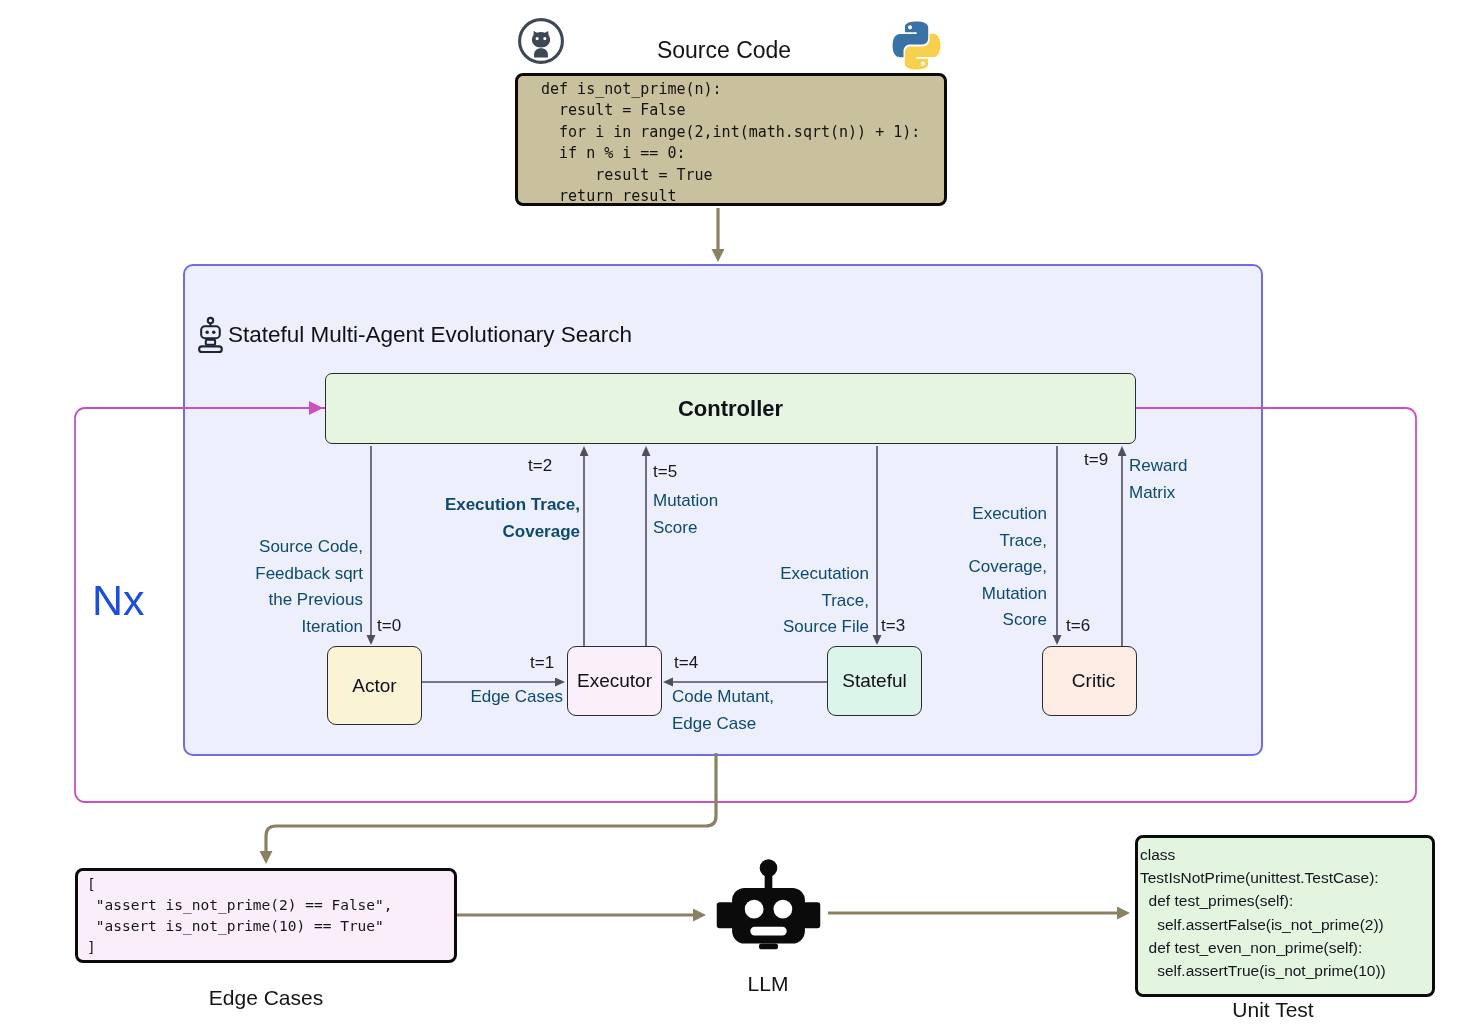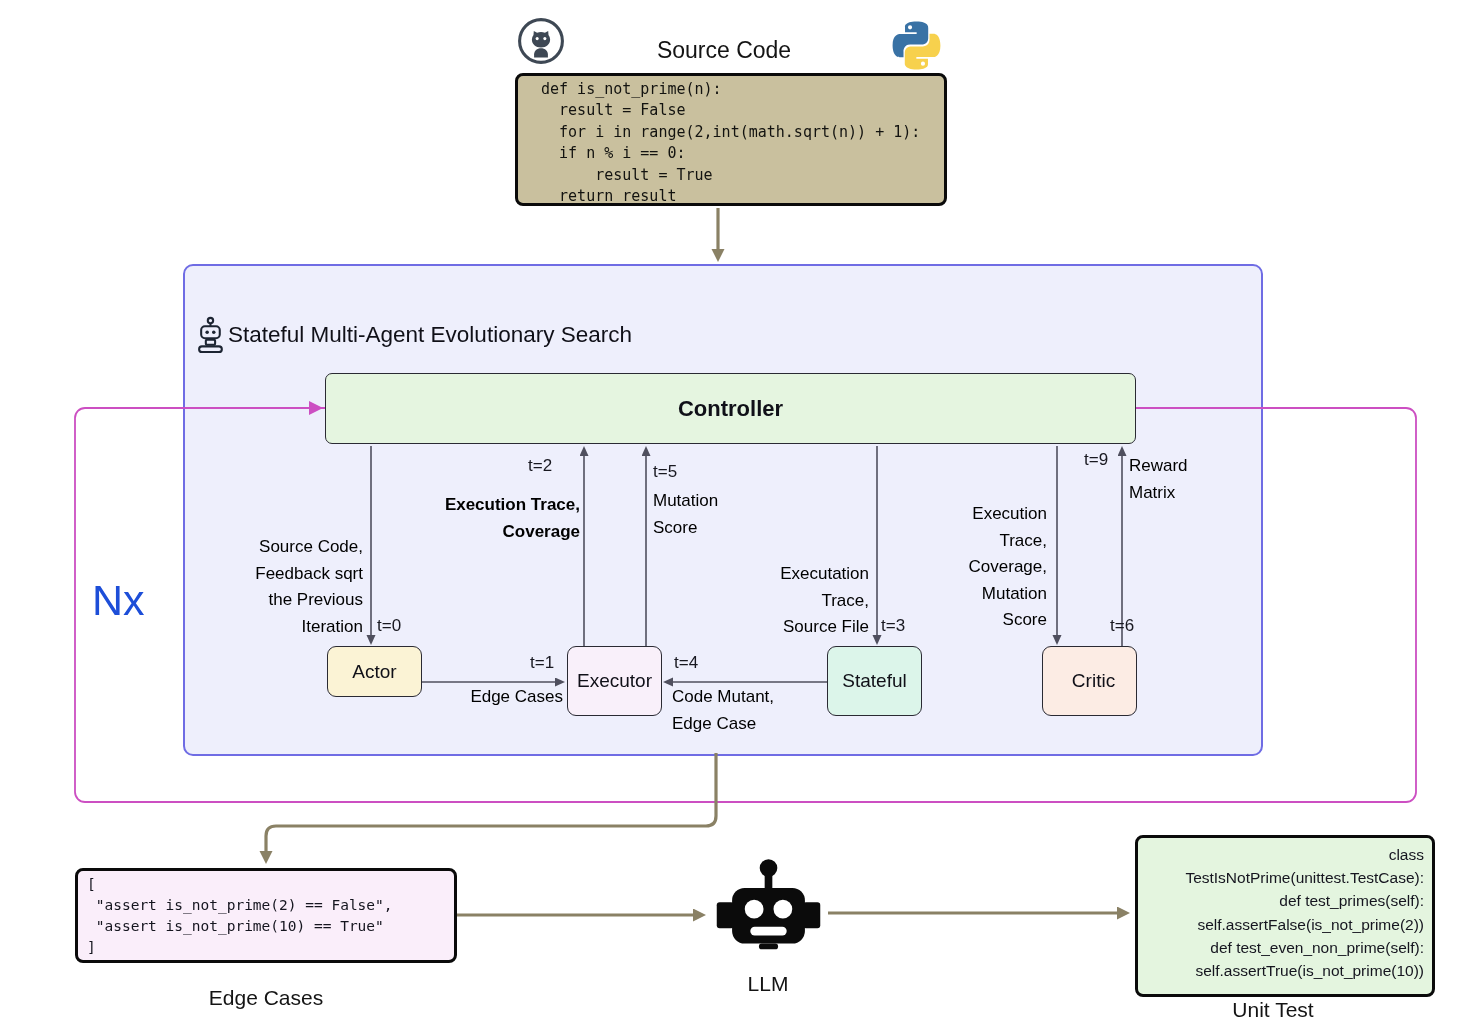--- a/index.html
+++ b/index.html
@@ -19,24 +19,24 @@
     font-weight:bold;font-size:22px;border-radius:7px;}
   
   .codebox{box-sizing:border-box;border:3.5px solid #0a0a0a;border-radius:8px;
     white-space:pre;overflow:hidden;}
   .mono{font-family:"DejaVu Sans Mono","Liberation Mono",monospace;}
   .srccode{left:515px;top:73px;width:432px;height:133px;background:#c9c09e;
     font-size:15px;line-height:21.4px;padding:3px 23px;color:#131310;}
   .edgecode{left:75px;top:868px;width:382px;height:95px;background:#faeefa;
     font-size:14.5px;line-height:21px;padding:3px 9px;}
   .unitcode{left:1135px;top:835px;width:300px;height:162px;background:#e4f5df;
-    font-size:15.5px;line-height:23.2px;padding:5px 8px;white-space:pre;text-align:right;}
+    font-size:15.5px;line-height:23.2px;padding:5px 2px;white-space:pre;}
   
   .title{font-size:23px;color:#141414;}
-  .lbl{font-size:17px;line-height:26.5px;color:#000000;white-space:pre-line;}
+  .lbl{font-size:17px;line-height:26.5px;color:#0c4a6e;white-space:pre-line;}
   .tag{font-size:17px;color:#181820;}
   .caption{font-size:21px;color:#141414;text-align:center;}
   .right{text-align:right;}
   .nx{font-size:43px;color:#1d4ed8;}
   .searchtitle{font-size:22.5px;color:#101018;}
 </style>
 </head>
 <body>
 
 <div id="canvas">
@@ -144,27 +144,27 @@
   <div class="abs lbl right" style="left:719px;top:561px;width:150px;">Executation
 Trace,
 Source File</div>
   <div class="abs tag" style="left:881px;top:616px;">t=3</div>
 
   <div class="abs lbl right" style="left:897px;top:501px;width:150px;">Execution
 Trace,
 Coverage,
 Mutation
 Score</div>
-  <div class="abs tag" style="left:1110px;top:616px;text-align:right;">t=6</div>
+  <div class="abs tag" style="left:1066px;top:616px;text-align:right;">t=6</div>
 
   <div class="abs tag" style="left:1084px;top:450px;">t=9</div>
   <div class="abs lbl" style="left:1129px;top:453px;width:100px;">Reward
 Matrix</div>
 
-  <div class="abs node" style="left:327px;top:646px;width:95px;height:51px;background:#fbf3d5;">Actor</div>
+  <div class="abs node" style="left:327px;top:646px;width:95px;height:79px;background:#fbf3d5;">Actor</div>
   <div class="abs node" style="left:567px;top:646px;width:95px;height:70px;background:#f9f0fa;">Executor</div>
   <div class="abs node" style="left:827px;top:646px;width:95px;height:70px;background:#dcf5ea;">Stateful</div>
   <div class="abs node" style="left:1042px;top:646px;width:95px;height:70px;background:#fcece4;padding-left:8px;">Critic</div>
 
   <div class="abs codebox mono edgecode">[
  "assert is_not_prime(2) == False",
  "assert is_not_prime(10) == True"
 ]</div>
   <div class="abs caption" style="left:166px;top:986px;width:200px;">Edge Cases</div>
 

